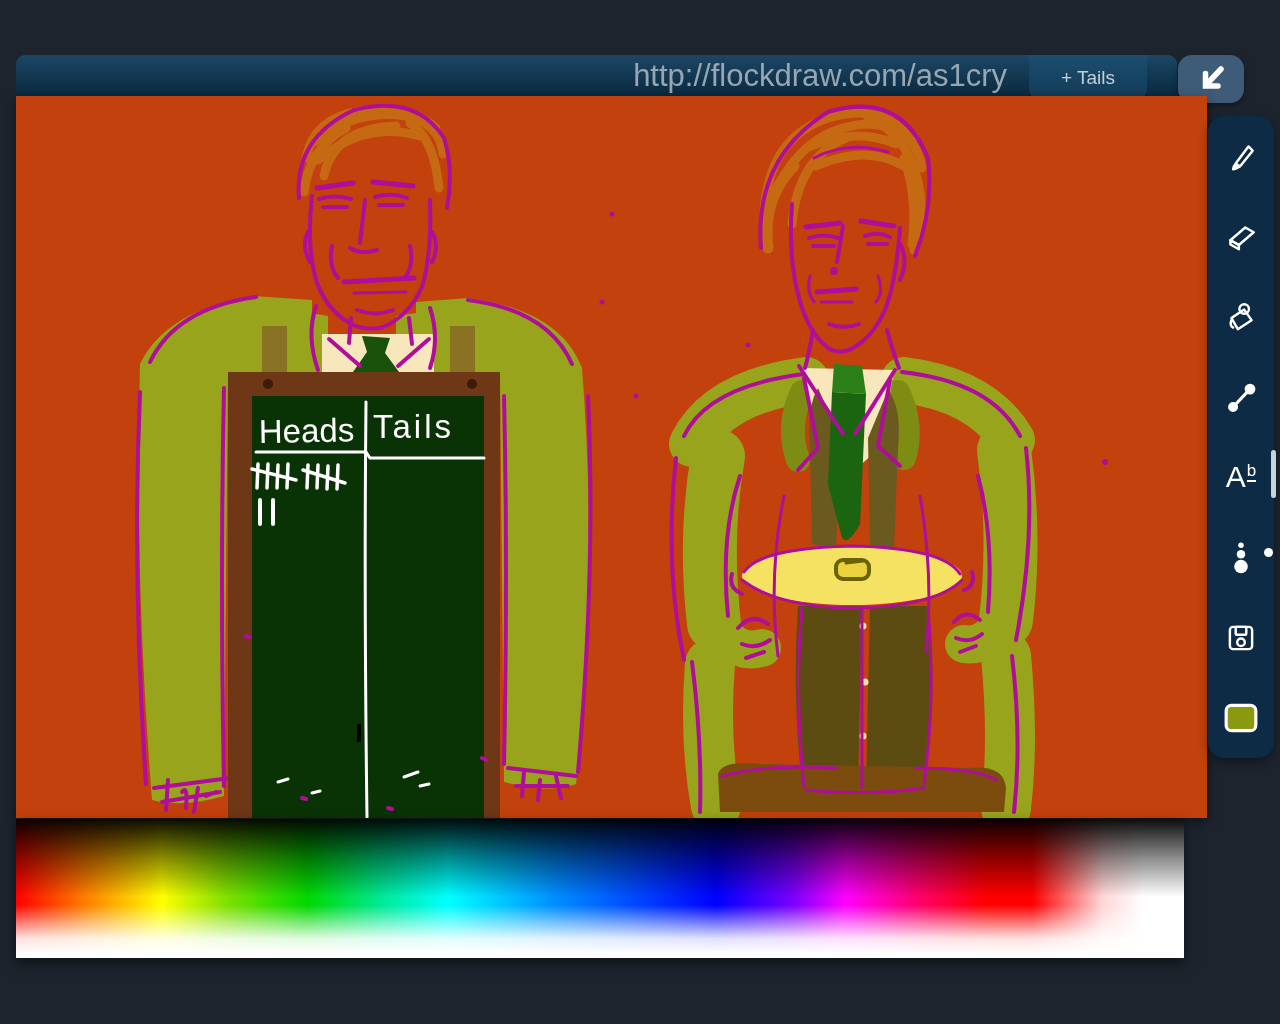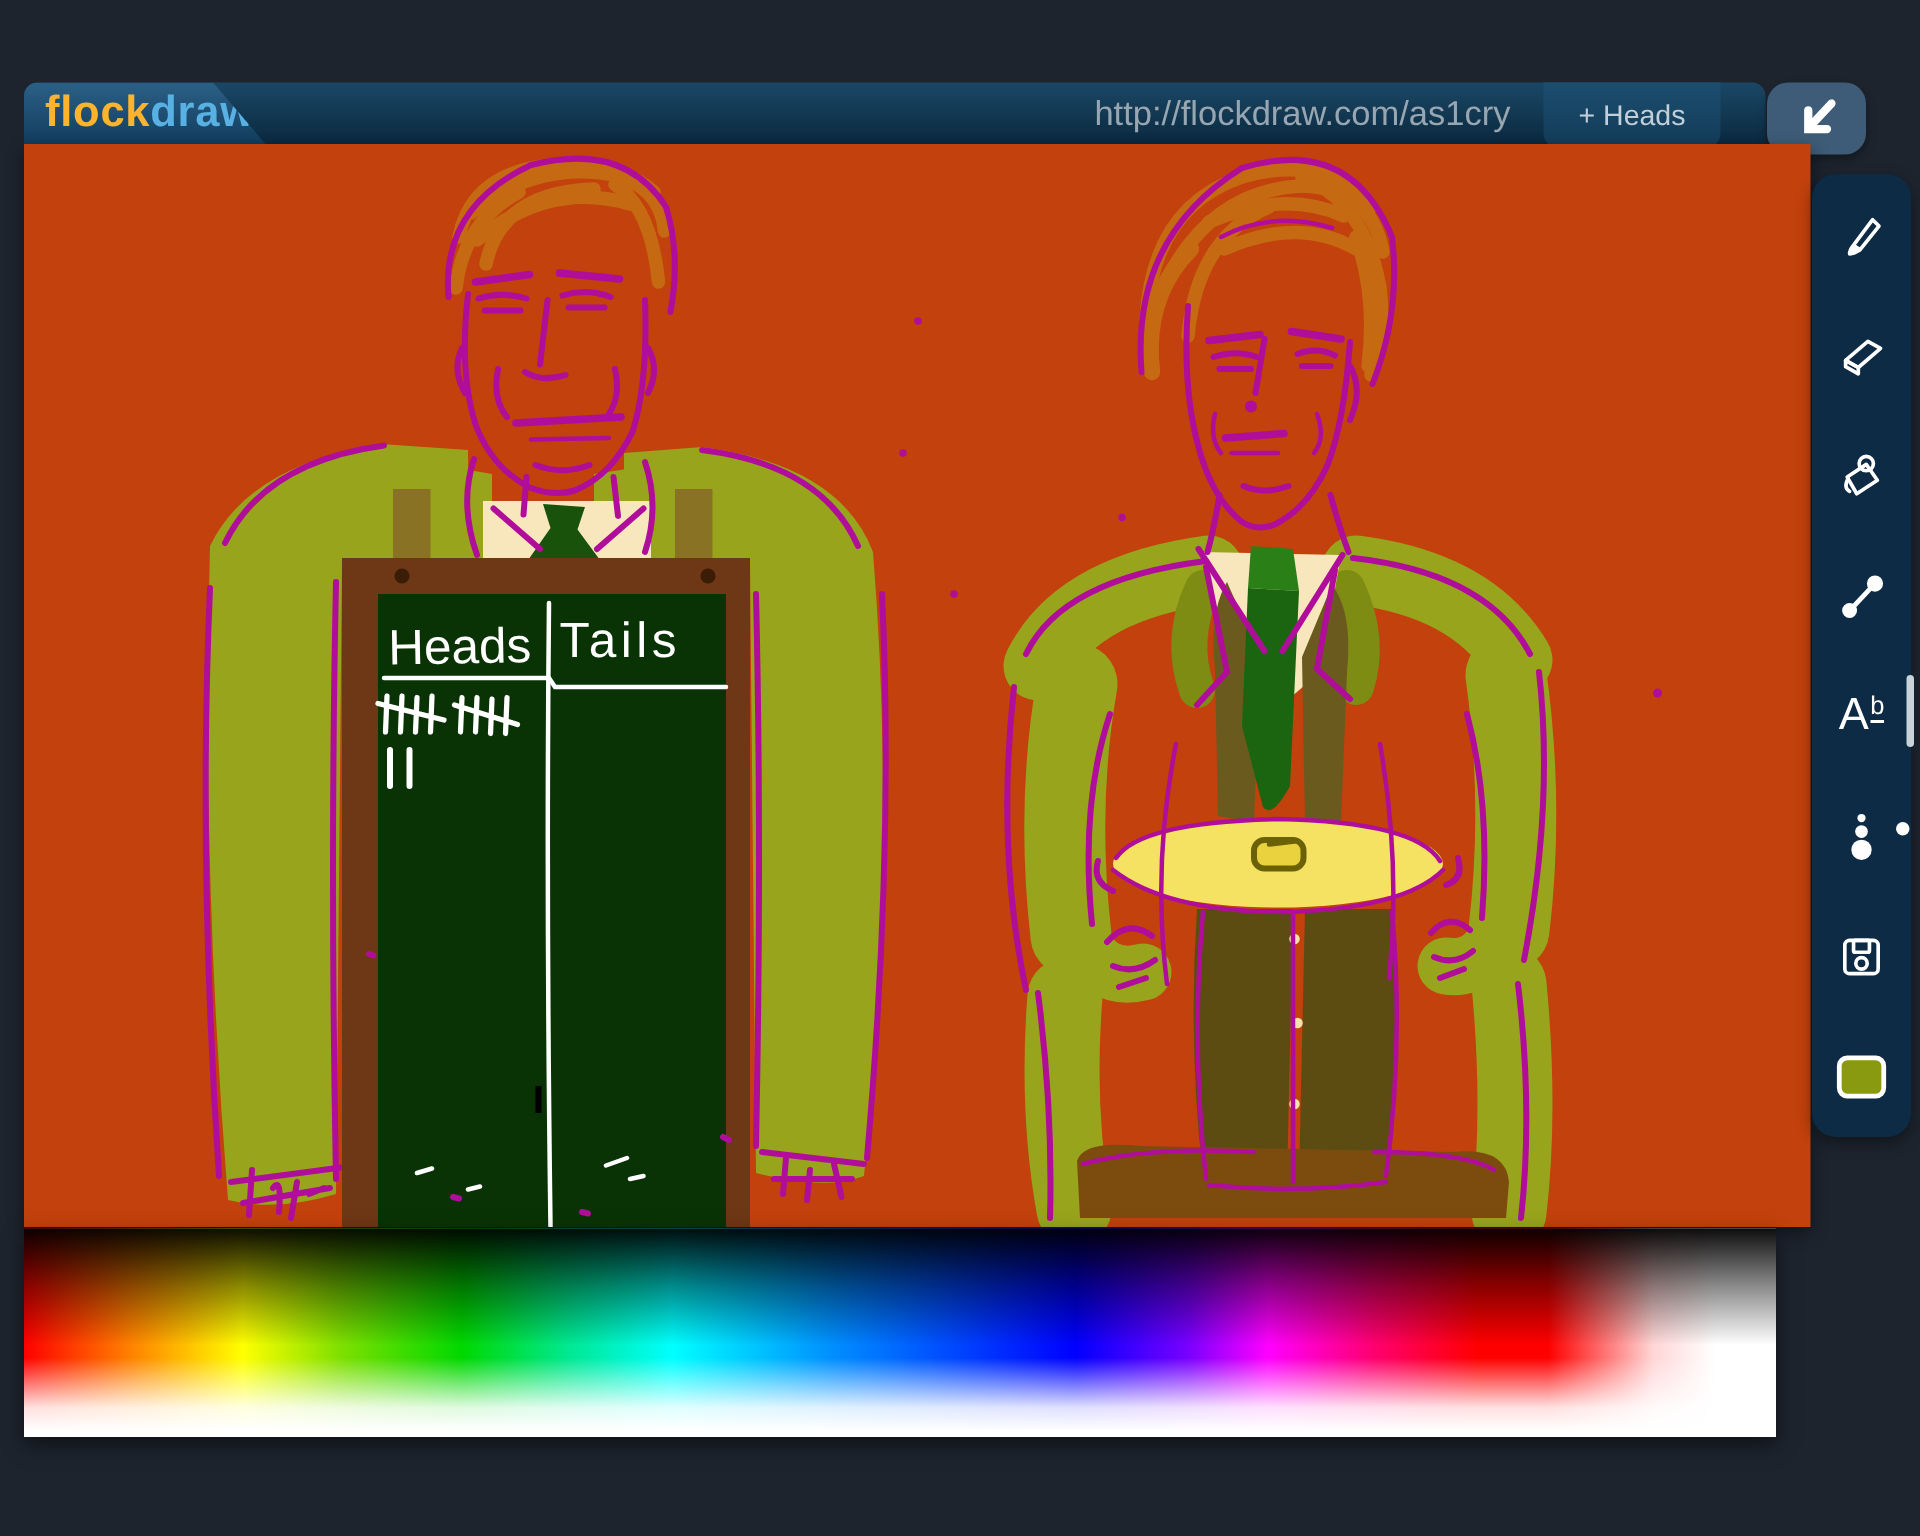--- a/index.html
+++ b/index.html
@@ -20,21 +20,21 @@
     clip-path:polygon(0 0,126px 0,161px 100%,0 100%);
     border-radius:9px 0 0 0;
     display:flex;align-items:center;padding-left:14px;box-sizing:border-box;
   }
   .logo{font-size:29px;font-weight:bold;letter-spacing:.5px;line-height:1;}
   .logo .flock{color:#fdb32e;}
   .logo .draw{color:#58b0e3;}
   .url{
     position:absolute;right:170px;top:0;height:100%;
     display:flex;align-items:center;
-    color:#97a6b0;font-size:23px;
+    color:#97a6b0;font-size:31px;
   }
   .chat-tab{
     position:absolute;right:30px;top:0;width:118px;height:45px;
     background:linear-gradient(#1c4e6f,#123a57);
     border-radius:0 0 12px 12px;
     display:flex;align-items:center;justify-content:center;
     color:#c2cfd8;font-size:19px;
   }
   .arrow-btn{
     position:absolute;left:1178px;top:55px;width:66px;height:48px;
@@ -80,28 +80,23 @@
         #00d800 25%, #00e890 31%, #00ffff 37%, #0090ff 46%,
         #0000ff 60%, #7a00ff 66.5%, #ff00ff 71%, #ff0070 77%,
         #ff0000 83%, #ff0000 87%, #ffd6d6 93%, #ffffff 96.5%);
     box-shadow:0 5px 12px rgba(0,0,0,.5);
   }
 </style>
 </head>
 <body>
 
 <div class="header">
-  <div class="logo-tab">
-    <div class="logo">
-      <span class="flock">flock</span><span class="draw">draw</span>
-    </div>
-  </div>
   <div class="url">http://flockdraw.com/as1cry</div>
   <div class="chat-tab">
-    <span>+ Heads</span>
+    <span>+ Tails</span>
   </div>
 </div>
 
 <div class="arrow-btn">
   <svg width="36" height="34" viewBox="0 0 36 34">
     <g stroke="#ffffff" stroke-width="5.5" stroke-linecap="round" fill="none">
       <path d="M28 7 L13 23"></path>
       <path d="M12.5 11.5 L12.5 24 L25 24"></path>
     </g>
   </svg>

